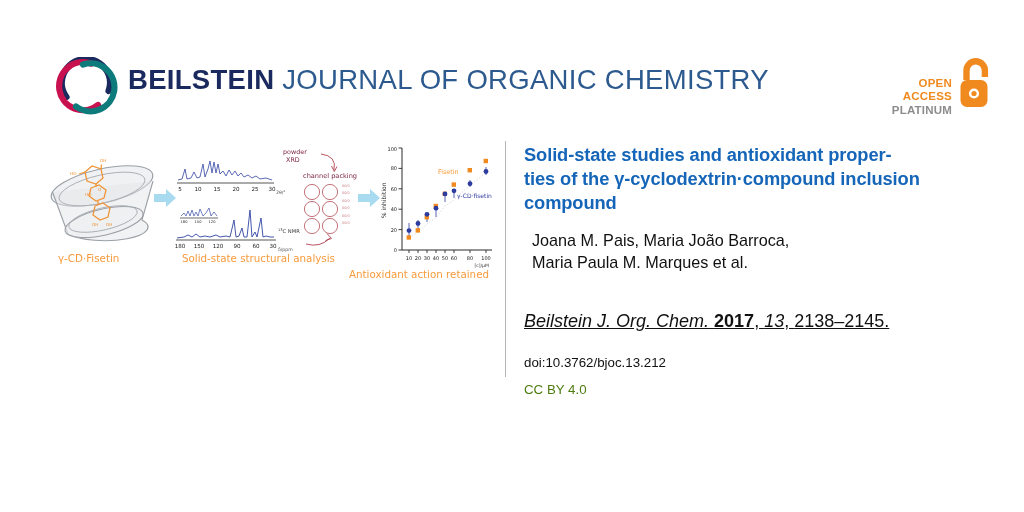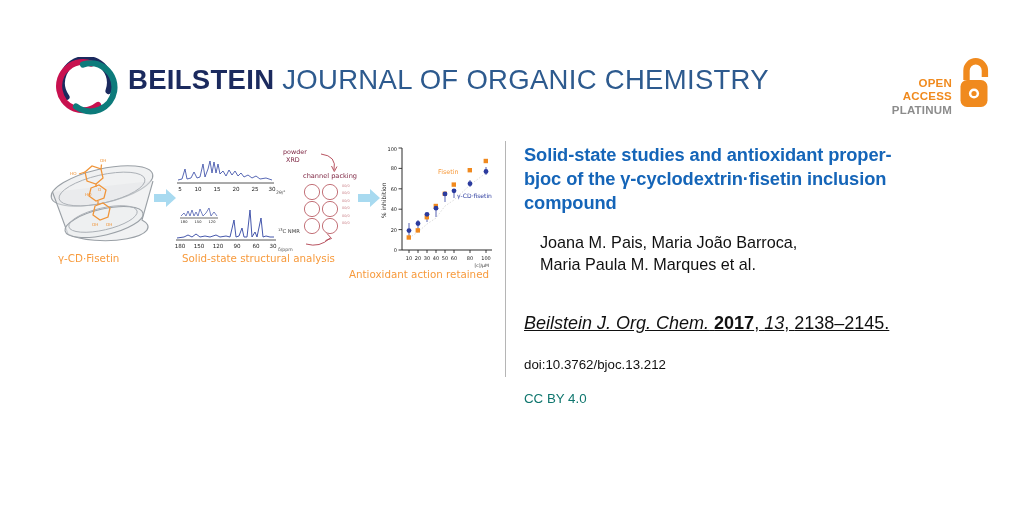--- a/index.html
+++ b/index.html
@@ -33,26 +33,26 @@
 
   
   .divider{position:absolute;left:505px;top:141px;width:1px;height:236px;background:#b5b5b5;}
 
   
   .meta{position:absolute;left:524px;top:143px;width:440px;}
   .art-title{
     color:#1565b8;font-weight:bold;font-size:18.3px;line-height:1.31;
     letter-spacing:-.1px;margin:0 0 14px 0;
   }
-  .art-authors{color:#111;font-size:16.2px;line-height:1.36;margin:16px;}
+  .art-authors{color:#111;font-size:16.2px;line-height:1.36;margin:8px;}
   .art-cite{color:#111;font-size:18px;margin:36px 0 11px 0;line-height:1.4;text-decoration:underline;}
   .art-cite .it{font-style:italic;}
   .art-cite .bd{font-weight:bold;}
   .art-doi{color:#111;font-size:13.3px;margin:19px 0 0 0;line-height:1.45;}
-  .art-lic{color:#0f766e;font-size:13.3px;margin:15px 0 0 0;line-height:1.45;}
+  .art-lic{color:#4d7c0f;font-size:13.3px;margin:8px 0 0 0;line-height:1.45;}
 
   
   .ga{position:absolute;left:40px;top:140px;width:460px;height:135px;text-align:center;}
   .ga svg{display:block;}
   .ga-captions{position:absolute;left:40px;top:252px;width:460px;height:18px;}
   .cap{
     position:absolute;color:#f79a3c;font-size:10.3px;
     font-family:"DejaVu Sans", sans-serif;white-space:nowrap;
   }
   .cap-1{left:18px;top:0;}
@@ -102,21 +102,21 @@
         </svg>
       </div>
     </div>
   </div>
 
   <div class="divider"></div>
 
   <div class="meta">
     <div class="art-title">
       <span>Solid-state studies and antioxidant proper-</span><br>
-      <span>bjoc of the γ-cyclodextrin·fisetin inclusion</span><br>
+      <span>ties of the γ-cyclodextrin·compound inclusion</span><br>
       <span>compound</span>
     </div>
 
     <div class="art-authors">
       <span>Joana M. Pais, Maria João Barroca,</span><br>
       <span>Maria Paula M. Marques et al.</span>
     </div>
 
     <div class="art-cite">
       <span class="it">Beilstein J. Org. Chem.</span><span>&nbsp;</span><span class="bd">2017</span><span>, </span><span class="it">13</span><span>, </span><span>2138–2145.</span>

